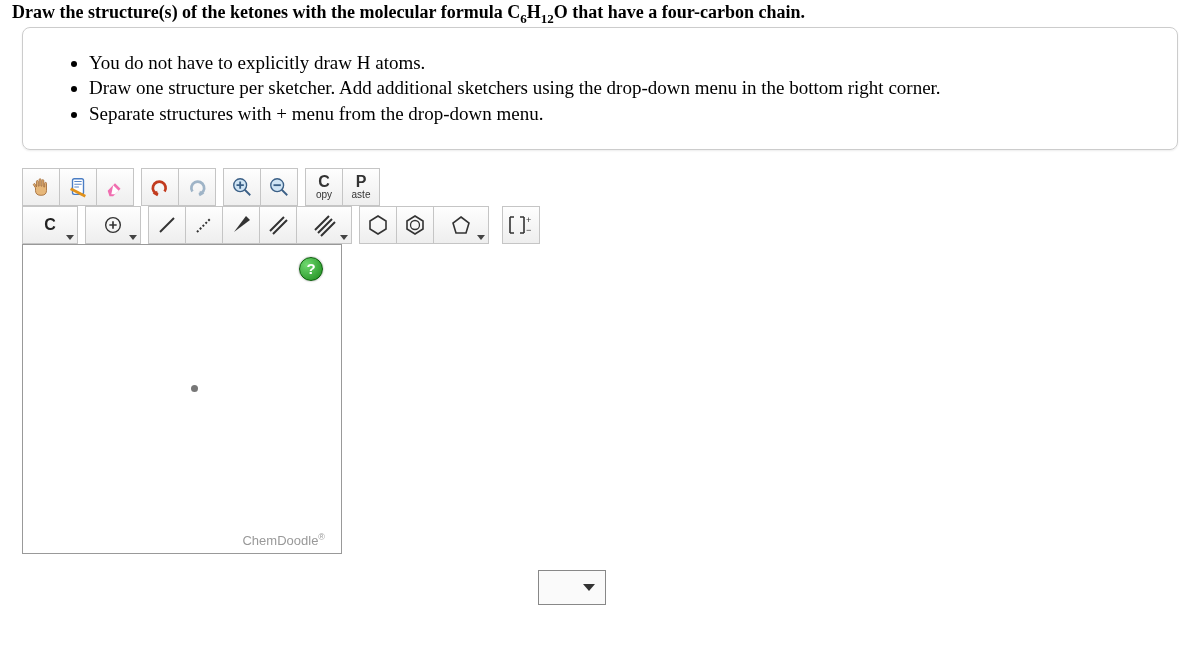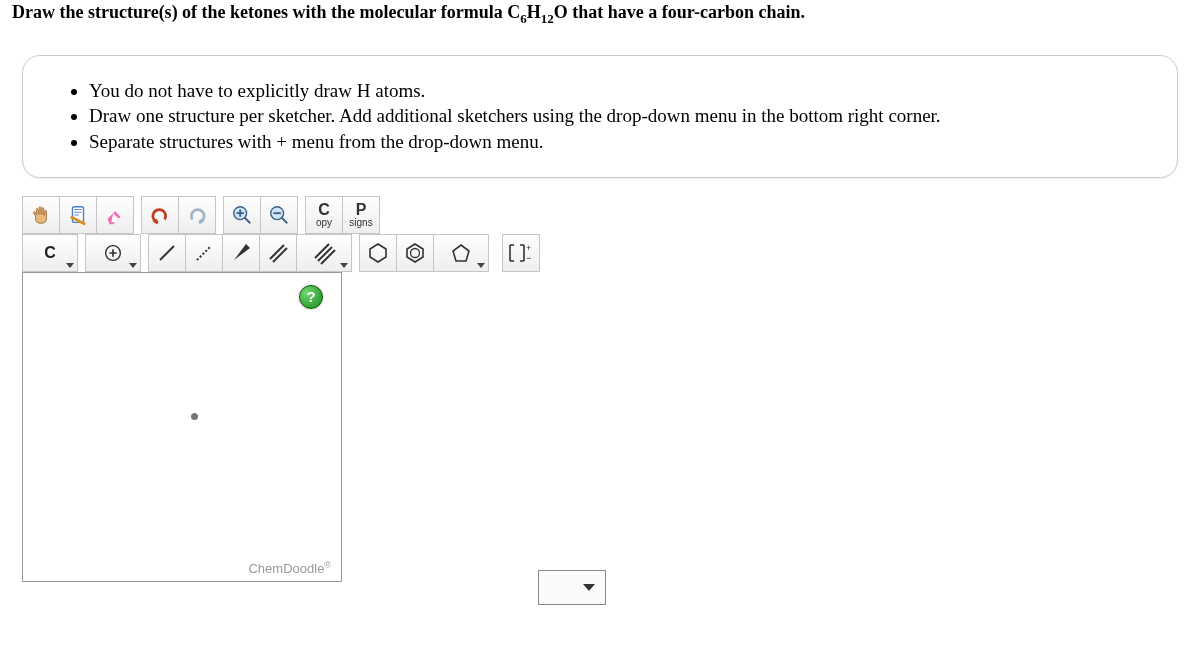--- a/index.html
+++ b/index.html
@@ -1,22 +1,22 @@
 <!DOCTYPE html>
 <html><head>
 <meta charset="utf-8">
 <style>
 * { box-sizing: border-box; margin: 0; padding: 0; }
 body { font-family: "Times New Roman", Times, serif; background: #fff; width: 1200px; height: 662px; overflow: hidden; }
 .page { padding: 2px 12px 12px 12px; }
-.question-title { font-size: 18px; font-weight: bold; color: #000; margin-bottom: 28px; }
+.question-title { font-size: 18px; font-weight: bold; color: #000; }
 .question-title sub { font-size: 13px; }
 .instructions-box {
   border: 1px solid #ccc;
-  border-radius: 18px;
+  border-radius: 8px;
   padding: 22px 30px 22px 30px;
   margin: 0 10px 18px 10px;
   box-shadow: 0 1px 2px rgba(0,0,0,0.08);
 }
 .instructions-box ul { list-style: disc; padding-left: 36px; }
 .instructions-box li { font-family: "Times New Roman", Times, serif; font-size: 19px; line-height: 1.35; color: #000; }
 .sketcher-area { margin-left: 10px; margin-top: 6px; width: 602px; }
 .toolbar-row { display: flex; align-items: center; height: 38px; gap: 0; }
 .tbtn {
   width: 38px; height: 38px;
@@ -57,21 +57,21 @@
   border: 1px solid #0b5c0b;
   box-shadow: 0 0 2px rgba(0,0,0,0.4);
   cursor: pointer;
 }
 .canvas-box .carbon-dot {
   position: absolute; top: 140px; left: 168px;
   width: 7px; height: 7px; border-radius: 50%;
   background: #777;
 }
 .canvas-box .brand {
-  position: absolute; bottom: 4px; right: 10px;
+  position: absolute; bottom: 4px; right: 16px;
   font-family: Arial, sans-serif; font-size: 13px; color: #999;
 }
 .canvas-box .brand sup { font-size: 9px; }
 .dropdown-box {
   position: absolute; left: 538px; top: 570px;
   width: 68px; height: 35px;
   border: 1px solid #888;
   background: #fafafa;
   display: flex; align-items: center; justify-content: flex-end;
   padding-right: 10px;
@@ -150,21 +150,21 @@
       <div class="spacer8"></div>
       <div class="tbtn">
         <div class="copy-lbl">
             <span class="big">C</span>
             <span>opy</span>
           </div>
       </div>
       <div class="tbtn">
         <div class="copy-lbl">
             <span class="big">P</span>
-            <span>signs</span>
+            <span>aste</span>
           </div>
       </div>
     </div>
 
     <div class="toolbar-row">
       <div class="tbtn wide">
         <span class="elem-c">C</span>
         <span class="dd-caret"></span>
       </div>
       <div class="row2-gap"></div>

